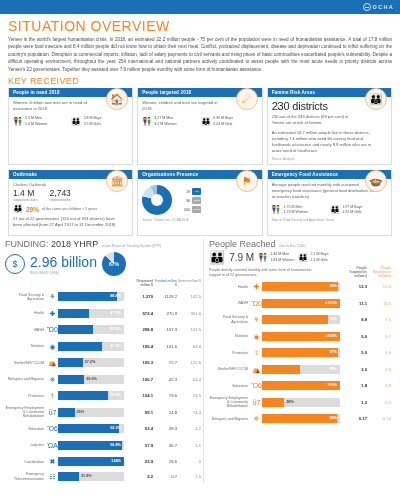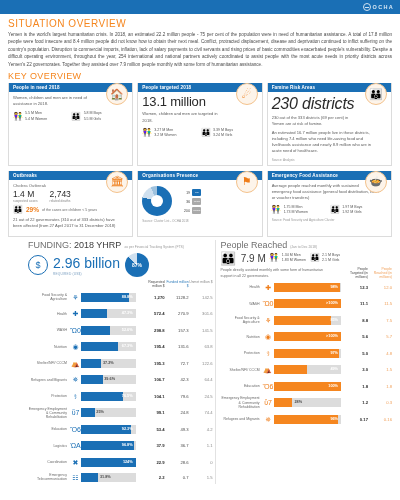--- a/index.html
+++ b/index.html
@@ -24,21 +24,21 @@
   }
   .ocha-mark::after{
     content:""; position:absolute; left:1px; top:2.6px;
     width:4px; height:1.4px; background:#cfe2f2;
   }
   .ocha-text { color:#d8e8f5; font-size:5.5px; letter-spacing:1.3px; font-weight:700; }
 
   
   .sect-pad { padding: 4px 8px 0 8px; }
   .sect-title {
-    color:#f5861f; font-size:10px; letter-spacing:.5px; font-weight:400;
+    color:#f5861f; font-size:14px; letter-spacing:.5px; font-weight:400;
     margin-bottom:2px;
   }
   .overview-text {
     font-size:4.6px; line-height:1.62; color:#4a4a4a; text-align:justify;
   }
   .kf-title {
     color:#f5861f; font-size:9px; letter-spacing:.4px; margin:3px 0 2px 0;
   }
 
   
@@ -49,21 +49,21 @@
   }
   .card-head {
     background:#1a6fb5; color:#fff; font-size:4.6px; font-weight:700;
     padding:2px 4px; letter-spacing:.15px;
   }
   .card-body { padding:3px 4px 3px 4px; position:relative; min-height:56px; }
   .big-num {
     font-size:13px; color:#2a2a2a; font-weight:400; letter-spacing:-.2px;
     margin-bottom:2px; line-height:1.1;
   }
-  .big-num.small { font-size:16px;font-style:italic; }
+  .big-num.small { font-size:11px; }
   .card-desc { font-size:4.1px; line-height:1.5; color:#5c5c5c; width:72%; }
   .card-desc.wide { width:94%; }
   .src { font-size:3.1px; color:#9a9a9a; margin-top:3px; }
 
   
   .badge {
     position:absolute; right:4px; top:-9px;
     width:22px; height:22px; border-radius:50%;
     background:#fdf4ea; border:0.8px solid #f5a council; border:0.8px solid #f3c28c;
     display:flex; align-items:center; justify-content:center;
@@ -101,21 +101,21 @@
   }
   .org-legend { display:flex; flex-direction:column; gap:2px; margin-top:4px; }
   .org-li { display:flex; align-items:center; gap:2px; }
   .org-li .n { font-size:4px; color:#555; width:12px; text-align:right; }
   .org-chip {
     width:9px; height:7px; border-radius:1px; display:flex;
     align-items:center; justify-content:center; font-size:2.4px; color:#fff;
   }
 
   
-  .split { display:flex; padding:3px 8px 0 5px; gap:2px;margin-left:23px; }
+  .split { display:flex; padding:3px 8px 0 5px; gap:2px; }
   .col-l { width:196px; } .col-r { width:188px; border-left:0.6px solid #e2e2e2; padding-left:5px;}
   .fund-title { color:#6f6f6f; font-size:9px; }
   .fund-title b { color:#3c3c3c; font-weight:400; }
   .fund-note { font-size:3.4px; color:#9a9a9a; }
   .fund-nums { display:flex; align-items:center; gap:5px; margin:3px 0 3px 0; }
   .coin {
     width:20px; height:20px; border-radius:50%; border:1.1px solid #1a6fb5;
     color:#1a6fb5; font-size:9px; display:flex; align-items:center; justify-content:center;
   }
   .fnum { font-size:14px; color:#1a6fb5; line-height:1.1; }
@@ -175,21 +175,21 @@
   <div class="topbar">
     <div class="ocha-logo">
       <span class="ocha-mark"></span>
       <span class="ocha-text">OCHA</span>
     </div>
   </div>
 
   <div class="sect-pad">
     <div class="sect-title">SITUATION OVERVIEW</div>
     <div class="overview-text">Yemen is the world's largest humanitarian crisis. In 2018, an estimated 22.2 million people - 75 per cent of the population were in need of humanitarian assistance. A total of 17.8 million people were food insecure and 8.4 million people did not know how to obtain their next meal. Conflict, protracted displacement, disease and deprivation continued to inflict suffering on the country's population. Disruption to commercial imports, inflation, lack of salary payments to civil servants and rising prices of basic commodities exacerbated people's vulnerability. Despite a difficult operating environment, throughout the year, 254 international and national partners actively coordinated to assist people with the most acute needs in priority districts across Yemen's 22 governorates. Together they assisted over 7.9 million people monthly with some form of humanitarian assistance.</div>
-    <div class="kf-title">KEY OVERVIEW</div>
+    <div class="kf-title">KEY RECEIVED</div>
   </div>
 
   <div class="card-row">
 
     <div class="card">
       <div class="card-head">People in need 2018</div>
       <div class="card-body">
         <div class="badge">🏠</div>
         <div class="card-desc">Women, children and men are in need of assistance in 2018.</div>
         <div class="demo-grid">
@@ -208,21 +208,20 @@
             </span>
           </div>
         </div>
       </div>
     </div>
 
     <div class="card">
       <div class="card-head">People targeted 2018</div>
       <div class="card-body">
         <div class="badge">☄</div>
-        <div class="big-num">13.1 million</div>
         <div class="card-desc">Women, children and men are targeted in 2018.</div>
         <div class="demo-grid">
           <div class="demo-cell">
             <span class="demo-ico">👫</span>
             <span class="demo-vals">
               <span class="demo-val">3.27 M Men</span>
               <span class="demo-val">3.2 M Women</span>
             </span>
           </div>
           <div class="demo-cell">

